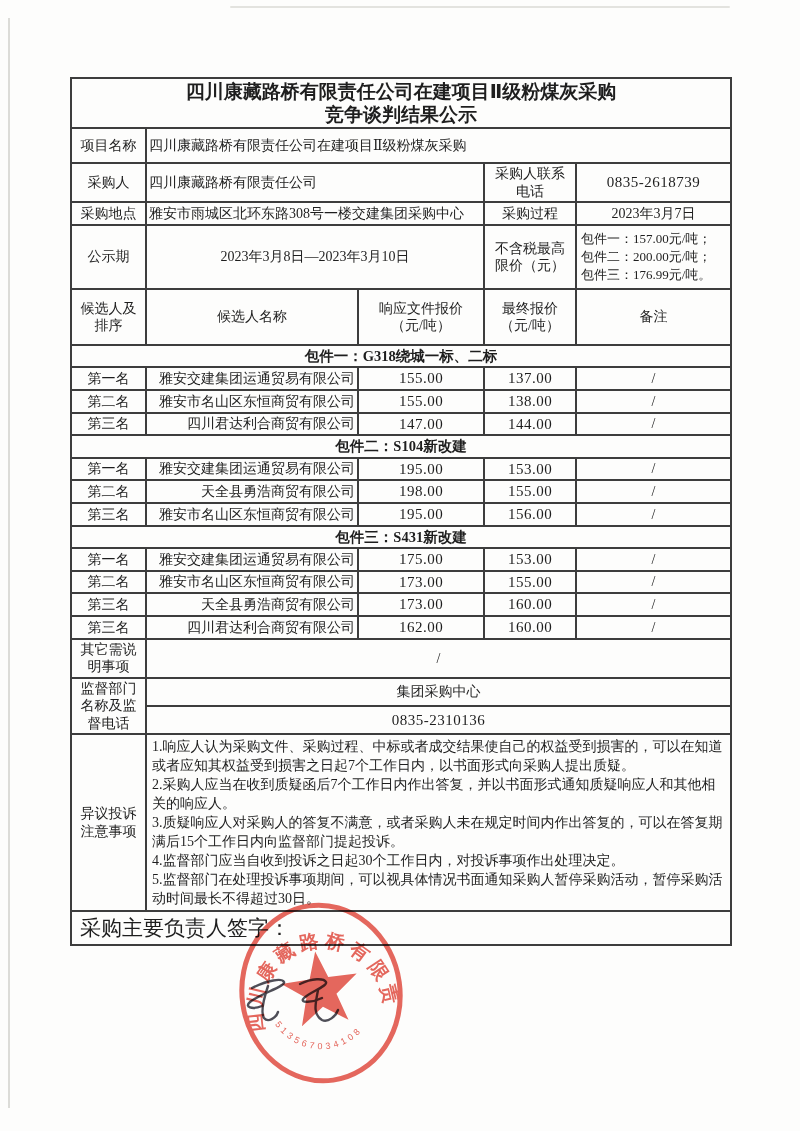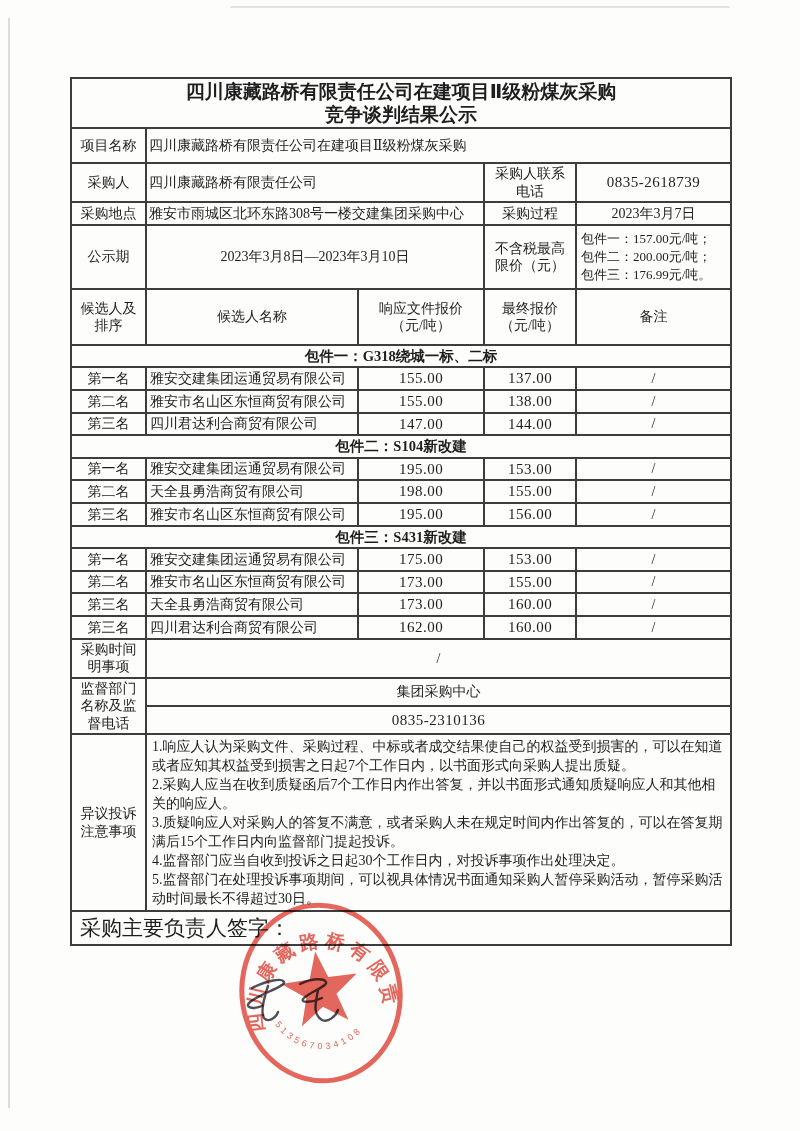--- a/index.html
+++ b/index.html
@@ -24,21 +24,21 @@
   tr.h-title  { height:50px; }
   tr.h-r1 { height:35px; }  tr.h-r2 { height:37px; }
   tr.h-r3 { height:23px; }  tr.h-r4 { height:64px; }
   tr.h-head { height:56px; } tr.h-sec { height:22px; }
   tr.h-data { height:17px; } tr.h-other { height:37px; }
   tr.h-sup { height:26px; }  tr.h-notice { height:172px; }
   tr.h-sign { height:34px; }
 
   .title-cell { font-family:"Liberation Sans","DejaVu Sans",sans-serif; font-weight:bold; font-size:19px; line-height:23px; }
   .left { text-align:left; }
-  .name-cell { text-align:left; padding-left:3px; white-space:nowrap; font-size:14px; }
+  .name-cell { text-align:right; padding-left:3px; white-space:nowrap; font-size:14px; }
   .num-cell { font-size:15px; letter-spacing:0.5px; }
   .sec-cell { font-weight:600; font-size:14.5px; }
   .cap-lines { text-align:left; font-size:13px; line-height:18px; padding-left:4px; }
   .notice-cell { text-align:left; font-size:14px; line-height:19px; padding:2px 4px 2px 5px; }
   .sign-cell { text-align:left; font-size:21px; padding-left:8px; }
   .phone { font-size:15px; letter-spacing:0.5px; }
 
   .overlay { position:absolute; pointer-events:none; }
   #seal { left:235px; top:897px; mix-blend-mode:multiply; opacity:0.88; }
   #signature { left:238px; top:968px; mix-blend-mode:multiply; opacity:0.92; }
@@ -196,21 +196,21 @@
   <tr class="h-data">
     <td>第三名</td>
     <td class="name-cell">四川君达利合商贸有限公司</td>
     <td class="num-cell">162.00</td>
     <td class="num-cell">160.00</td>
     <td>/</td>
   </tr>
 
   <tr class="h-other">
     <td>
-      <div>采购时间</div>
+      <div>其它需说</div>
       <div>明事项</div>
     </td>
     <td colspan="4">/</td>
   </tr>
 
   <tr class="h-sup">
     <td rowspan="2">
       <div>监督部门</div>
       <div>名称及监</div>
       <div>督电话</div>

